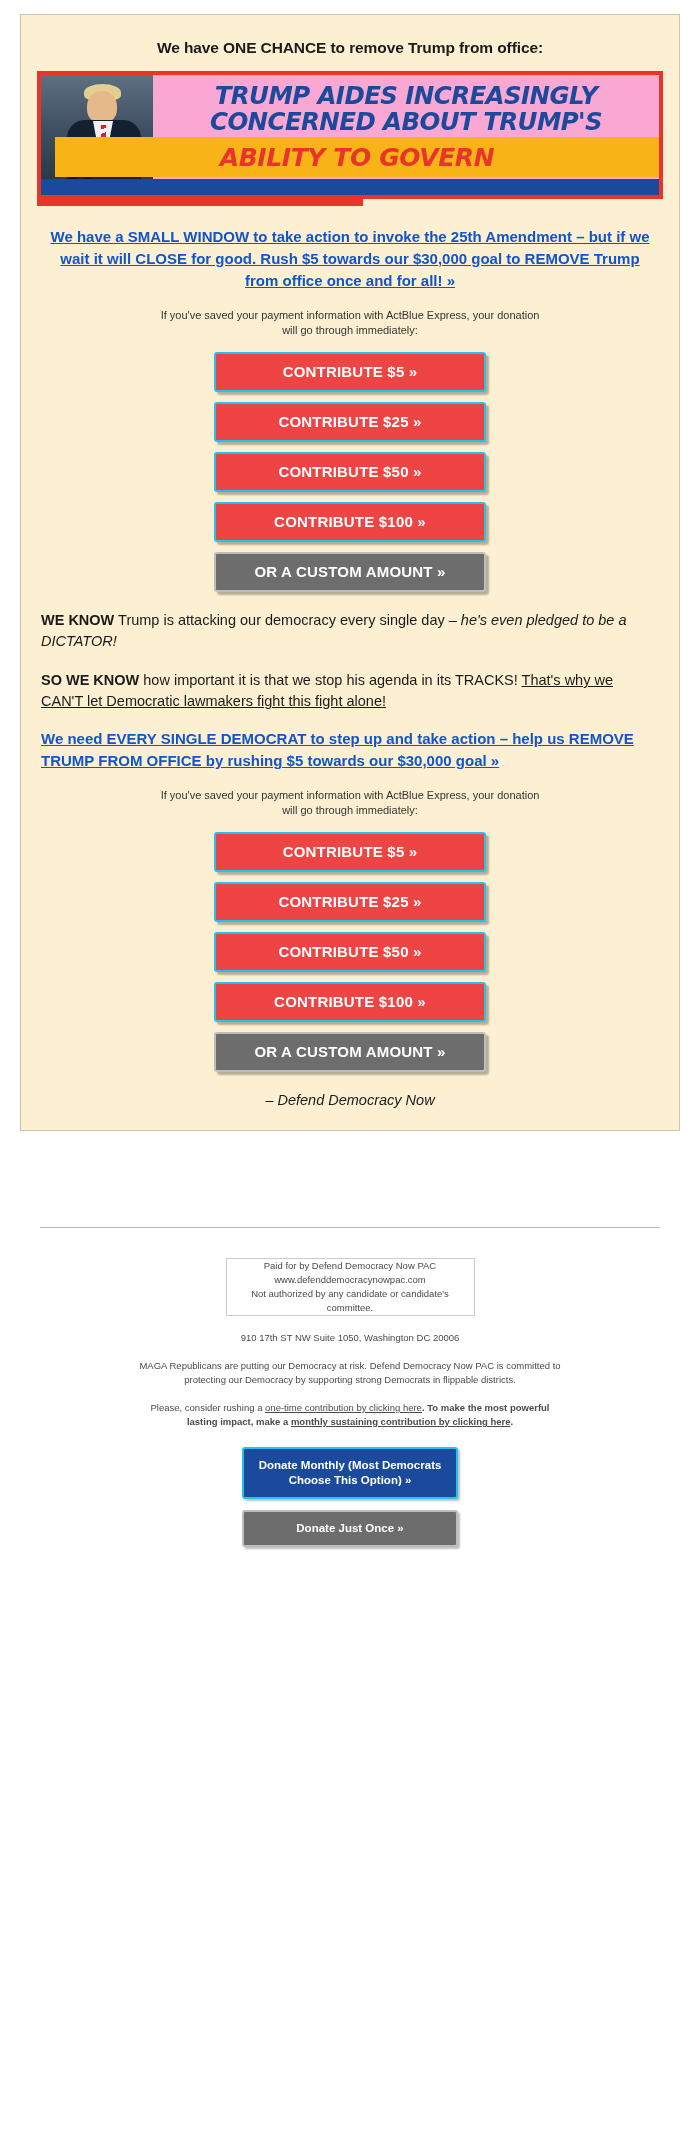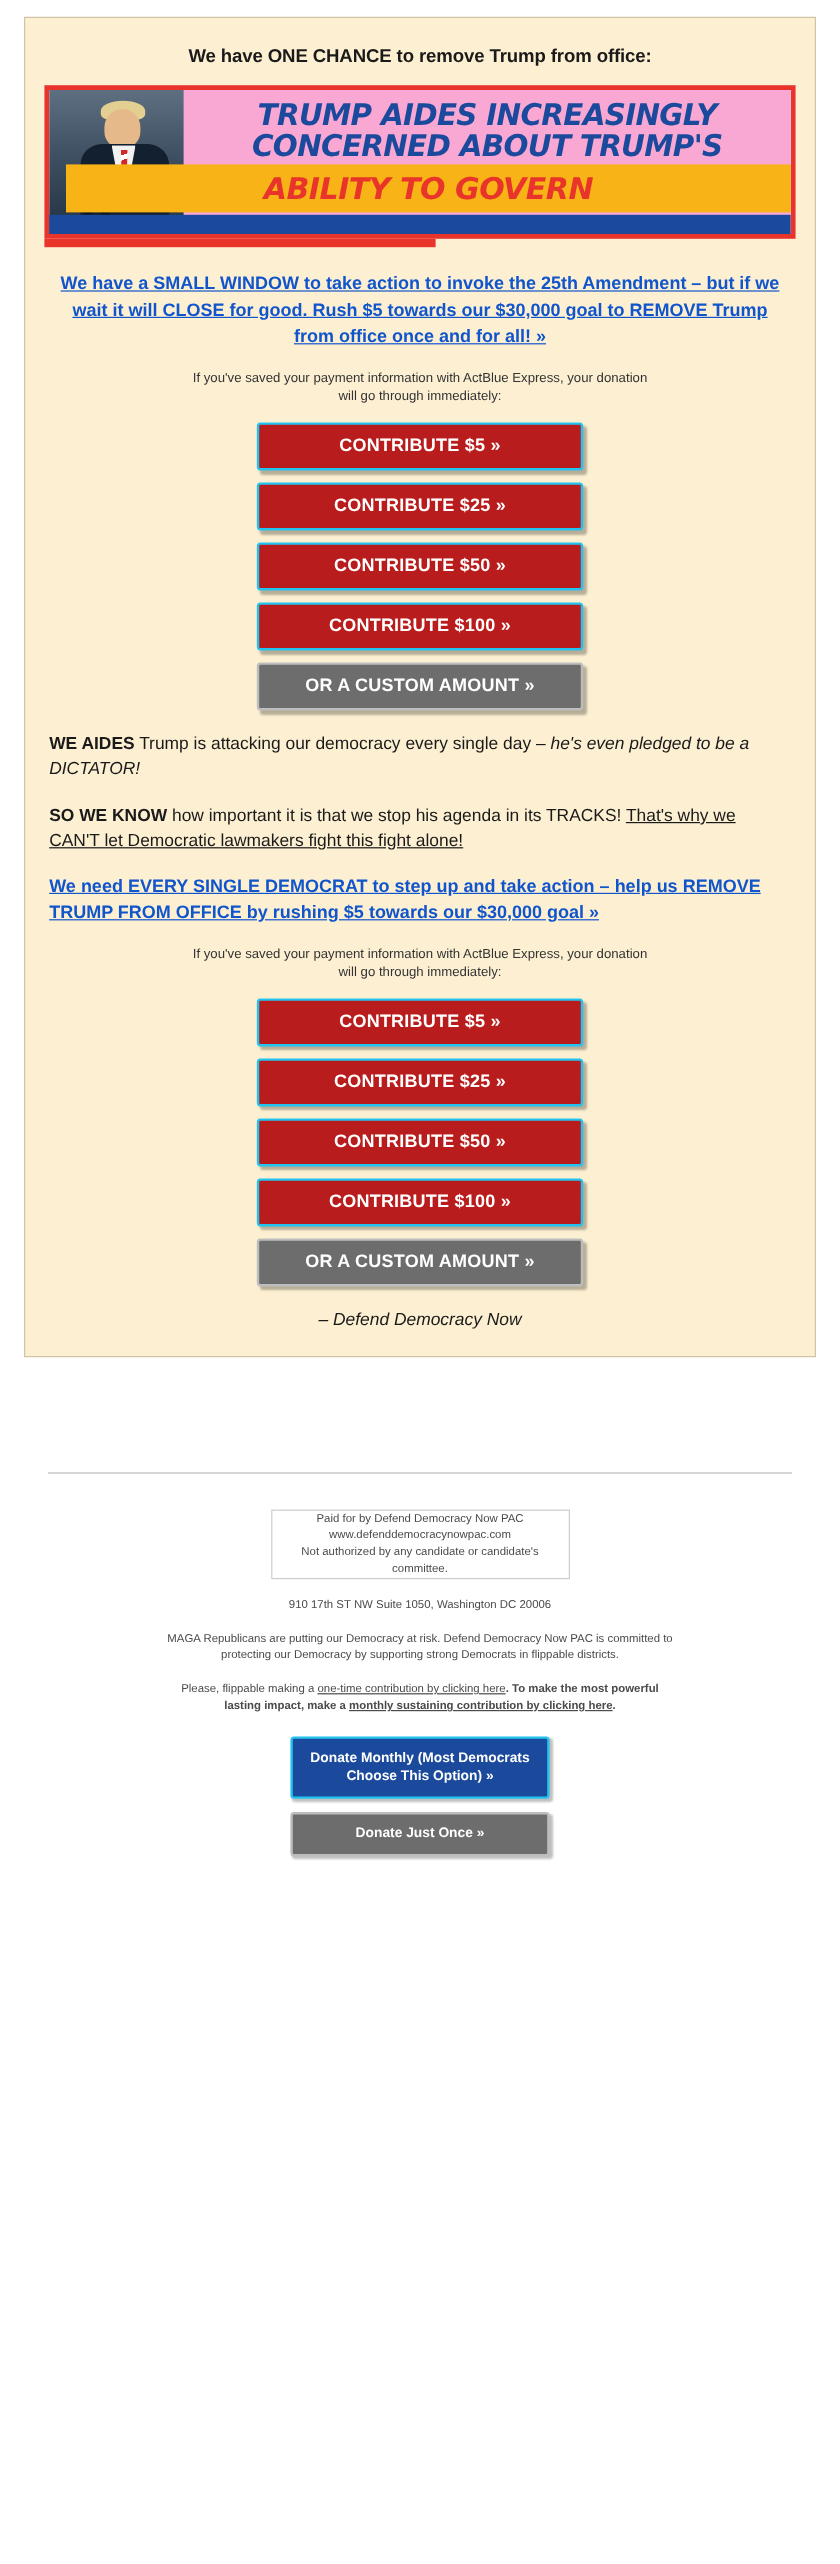--- a/index.html
+++ b/index.html
@@ -201,21 +201,21 @@
     text-align: center;
     font-size: 15px;
     font-weight: bold;
     letter-spacing: 0.2px;
     color: #ffffff;
     text-decoration: none;
     margin-bottom: 10px;
     border-radius: 3px;
   }
   .btn-blue {
-    background: #b91c1c;
+    background: #ef4444;
     border: 2px solid #23c3f0;
     box-shadow: 3px 3px 2px rgba(0,0,0,0.28);
     line-height: 36px;
   }
   .btn-gray {
     background: #6d6d6d;
     border: 2px solid #bdbdbd;
     box-shadow: 3px 3px 2px rgba(0,0,0,0.28);
     line-height: 36px;
     font-size: 15px;
@@ -359,21 +359,21 @@
 
     <div class="btn-stack">
       <a href="#" class="btn btn-blue">CONTRIBUTE $5 »</a>
       <a href="#" class="btn btn-blue">CONTRIBUTE $25 »</a>
       <a href="#" class="btn btn-blue">CONTRIBUTE $50 »</a>
       <a href="#" class="btn btn-blue">CONTRIBUTE $100 »</a>
       <a href="#" class="btn btn-gray">OR A CUSTOM AMOUNT »</a>
     </div>
 
     <div class="body-copy">
-      <b>WE AIDES</b><span> Trump is attacking our democracy every single day – </span><i>he's even pledged to be a DICTATOR!</i>
+      <b>WE KNOW</b><span> Trump is attacking our democracy every single day – </span><i>he's even pledged to be a DICTATOR!</i>
     </div>
 
     <div class="body-copy">
       <b>SO WE KNOW</b><span> how important it is that we stop his agenda in its TRACKS! </span><u>That's why we CAN'T let Democratic lawmakers fight this fight alone!</u>
     </div>
 
     <div class="link-block-left">
       <a href="#">We need EVERY SINGLE DEMOCRAT to step up and take action – help us REMOVE TRUMP FROM OFFICE by rushing $5 towards our $30,000 goal »</a>
     </div>
 
@@ -399,21 +399,21 @@
       <div>Paid for by Defend Democracy Now PAC</div>
       <div>www.defenddemocracynowpac.com</div>
       <div>Not authorized by any candidate or candidate's committee.</div>
     </div>
 
     <div class="addr">910 17th ST NW Suite 1050, Washington DC 20006</div>
 
     <div class="disclaimer">MAGA Republicans are putting our Democracy at risk. Defend Democracy Now PAC is committed to protecting our Democracy by supporting strong Democrats in flippable districts.</div>
 
     <div class="consider">
-      <span>Please, flippable making a </span><a href="#">one-time contribution by clicking here</a><b>. To make the most powerful lasting impact, make a </b><b><a href="#">monthly sustaining contribution by clicking here</a></b><b>.</b>
+      <span>Please, consider rushing a </span><a href="#">one-time contribution by clicking here</a><b>. To make the most powerful lasting impact, make a </b><b><a href="#">monthly sustaining contribution by clicking here</a></b><b>.</b>
     </div>
 
 
     <div class="footer-btns">
       <a href="#" class="fbtn fbtn-blue">Donate Monthly (Most Democrats Choose This Option) »</a>
       <a href="#" class="fbtn fbtn-gray">Donate Just Once »</a>
     </div>
   </div>
 
   <div class="spacer-bottom"></div>

